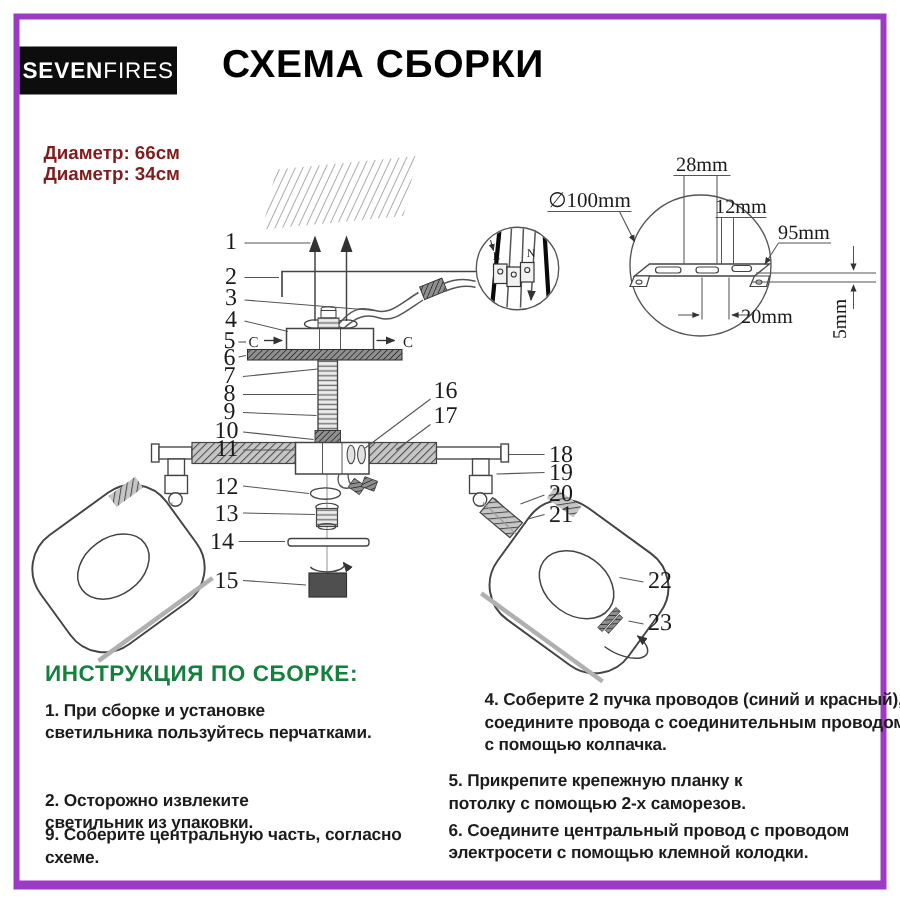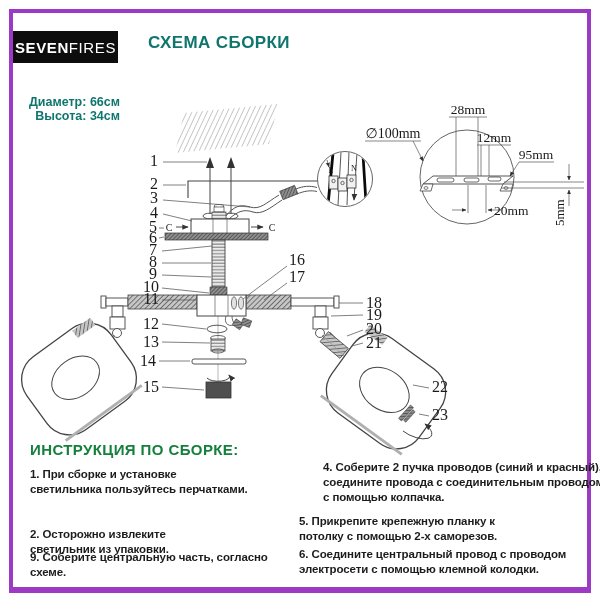--- a/index.html
+++ b/index.html
@@ -13,25 +13,25 @@
   }
   .logo{
     position:absolute;left:13px;top:31px;width:105px;height:32px;
     background:#0d0d0d;color:#ffffff;display:flex;align-items:center;justify-content:center;
     font-size:15px;letter-spacing:0.6px;
   }
   .logo .b{font-weight:700;}
   .logo .l{font-weight:400;}
   .dims{
     position:absolute;left:16px;top:95px;width:104px;text-align:right;
-    font-size:12.5px;font-weight:700;line-height:14px;color:#0f766e;
+    font-size:12.5px;font-weight:700;line-height:14px;color:#7f1d1d;
   }
   .title{
     position:absolute;left:148px;top:29px;
-    font-size:17px;font-weight:700;line-height:27px;letter-spacing:0.4px;color:#0f766e;
+    font-size:26px;font-weight:700;line-height:27px;letter-spacing:0.4px;color:#000000;
   }
   svg text{font-family:"Liberation Serif",serif;fill:#1a1a1a;}
   .ins-h{
     position:absolute;left:30px;top:441px;
     font-size:15px;font-weight:700;letter-spacing:0.4px;color:#15803d;
   }
   .ins{
     position:absolute;font-size:11.5px;font-weight:700;line-height:15.2px;
     color:#1c1c1c;white-space:pre-line;letter-spacing:-0.1px;
   }
@@ -47,21 +47,21 @@
 
 <div class="frame"></div>
 
 <div class="logo">
   <span class="b">SEVEN</span>
     <span class="l">FIRES</span>
 </div>
 
 <div class="dims">
   <div>Диаметр: 66см</div>
-  <div>Высота: 34см</div>
+  <div>Диаметр: 34см</div>
 </div>
 
 <div class="title">
   <div>СХЕМА СБОРКИ</div>
 </div>
 
 <svg width="600" height="600" viewBox="0 0 600 600" style="position:absolute;left:0;top:0;">
   <defs>
     <marker id="arr" viewBox="0 0 6 6" refX="5.4" refY="3" markerWidth="7" markerHeight="7" orient="auto">
       <path d="M0,0.5 L6,3 L0,5.5 z" fill="#333"></path>

